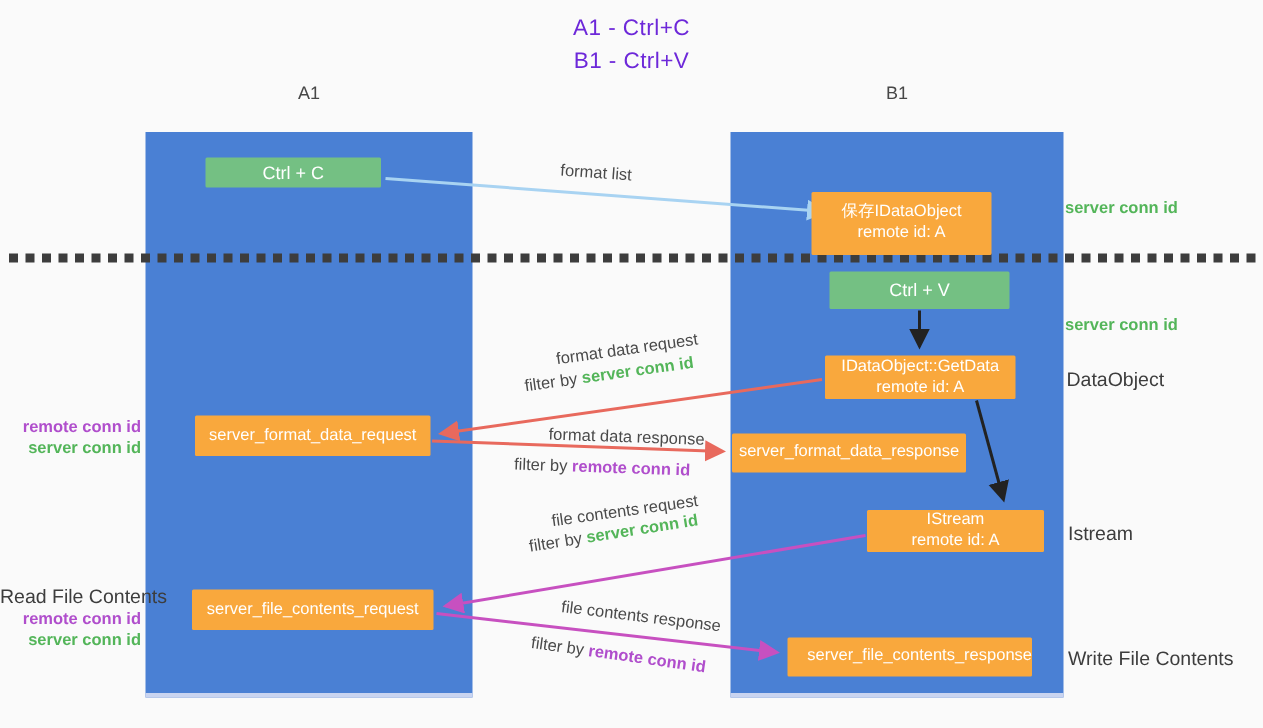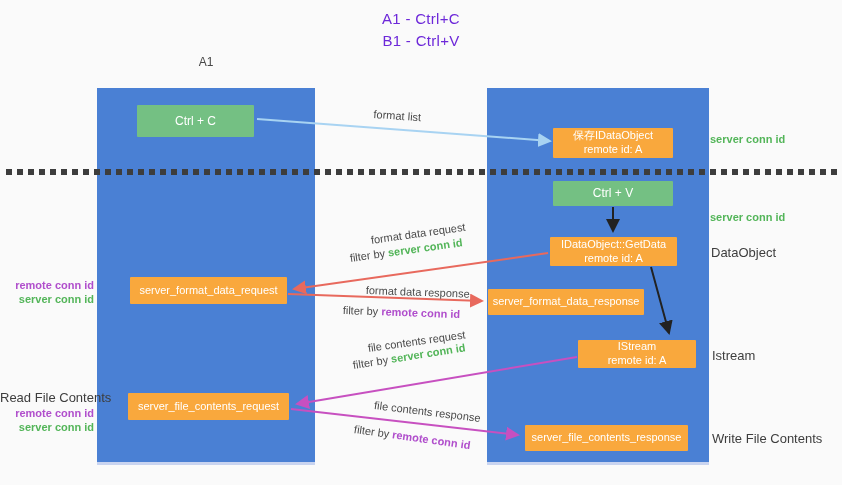--- a/index.html
+++ b/index.html
@@ -44,20 +44,21 @@
 
 <div class="abs title">
   <div>A1 - Ctrl+C</div>
   <div>B1 - Ctrl+V</div>
 </div>
 
 <div class="abs lane-header" style="left:97px;width:218px;">
   <div>A1</div>
 </div>
 <div class="abs lane-header" style="left:487px;width:222px;">
+  <div>B1</div>
 </div>
 
 <div id="lane-left" class="abs lane"></div>
 <div id="lane-right" class="abs lane"></div>
 
 <svg class="abs wires" width="842" height="485" viewBox="0 0 842 485">
   <defs>
     <marker id="arr-blue" markerWidth="8" markerHeight="8" refX="6" refY="3.5" orient="auto" markerUnits="strokeWidth">
       <path d="M0,0 L7,3.5 L0,7 z" fill="#a8d3f2"></path>
     </marker>
@@ -74,25 +75,25 @@
   <line x1="6" y1="172" x2="838" y2="172" stroke="#3d3d3d" stroke-width="6" stroke-dasharray="6 5"></line>
   <line x1="257" y1="119" x2="550" y2="141" stroke="#a8d3f2" stroke-width="2" marker-end="url(#arr-blue)"></line>
   <line x1="613" y1="207" x2="613" y2="231" stroke="#222222" stroke-width="2" marker-end="url(#arr-black)"></line>
   <line x1="548" y1="253" x2="294" y2="289" stroke="#e8695d" stroke-width="2" marker-end="url(#arr-red)"></line>
   <line x1="288" y1="294" x2="482" y2="301" stroke="#e8695d" stroke-width="2" marker-end="url(#arr-red)"></line>
   <line x1="651" y1="267" x2="669" y2="333" stroke="#222222" stroke-width="2" marker-end="url(#arr-black)"></line>
   <line x1="577" y1="357" x2="297" y2="404" stroke="#c750c0" stroke-width="2" marker-end="url(#arr-magenta)"></line>
   <line x1="291" y1="409" x2="518" y2="435" stroke="#c750c0" stroke-width="2" marker-end="url(#arr-magenta)"></line>
 </svg>
 
-<div class="abs node green" style="left:137px;top:105px;width:117px;height:32px;">
+<div class="abs node green" style="left:137px;top:105px;width:117px;height:20px;">
   <span>Ctrl + C</span>
 </div>
 
-<div class="abs node orange" style="left:553px;top:128px;width:120px;height:30px;">
+<div class="abs node orange" style="left:541px;top:128px;width:120px;height:42px;">
   <span>保存IDataObject</span>
   <span>remote id: A</span>
 </div>
 
 <div class="abs node green" style="left:553px;top:181px;width:120px;height:25px;">
   <span>Ctrl + V</span>
 </div>
 
 <div class="abs node orange" style="left:550px;top:237px;width:127px;height:29px;">
   <span>IDataObject::GetData</span>
@@ -109,21 +110,21 @@
 
 <div class="abs node orange" style="left:578px;top:340px;width:118px;height:28px;">
   <span>IStream</span>
   <span>remote id: A</span>
 </div>
 
 <div class="abs node orange" style="left:128px;top:393px;width:161px;height:27px;">
   <span>server_file_contents_request</span>
 </div>
 
-<div class="abs node orange" style="left:525px;top:425px;width:163px;height:26px;">
+<div class="abs node orange" style="left:525px;top:425px;width:163px;height:26px;align-items:flex-end;">
   <span>server_file_contents_response</span>
 </div>
 
 <div class="abs edge-label" style="left:374px;top:108px;transform:rotate(4deg);">format list</div>
 
 <div class="abs edge-label" style="left:370px;top:234px;transform:rotate(-8deg);">format data request</div>
 <div class="abs edge-label" style="left:349px;top:252px;transform:rotate(-8deg);">
   <span>filter by</span>
   <span class="hl-green">server conn id</span>
 </div>

